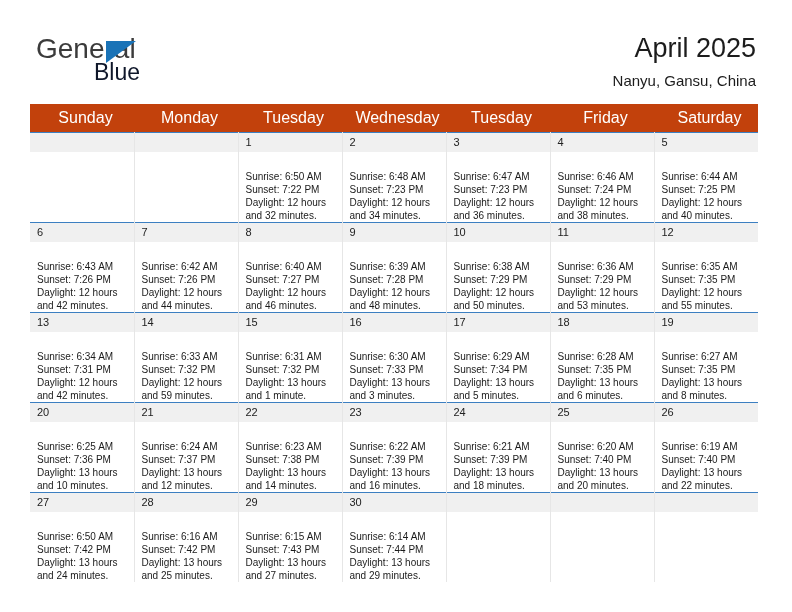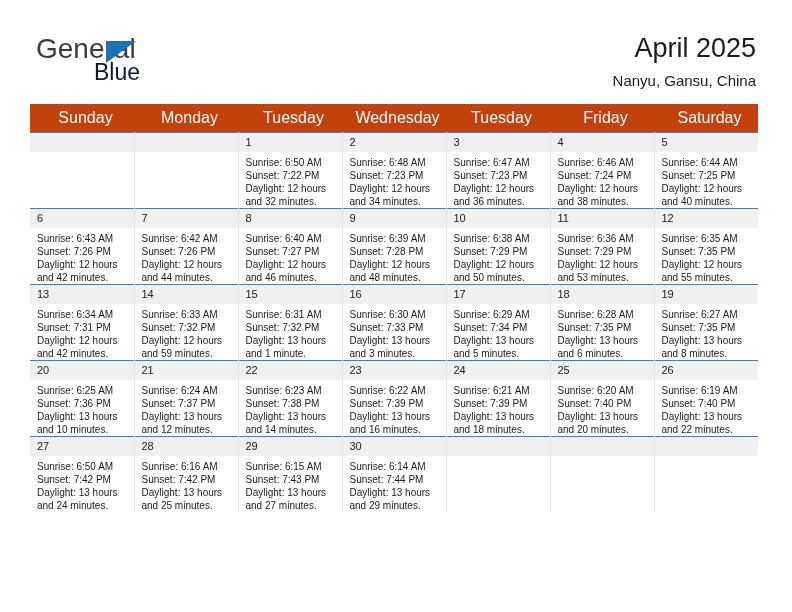--- a/index.html
+++ b/index.html
@@ -81,20 +81,21 @@
     padding:3px 0 3px 7px;
     height:13px;
     line-height:13px;
   }
   .daycell.blank .datenum{color:transparent;}
   .info{
     padding:4px 5px 0 7px;
     font-size:10px;
     line-height:13px;
     color:#1b1b1b;
+    margin-top:14px;
   }
   .info div{white-space:nowrap;}
 </style>
 </head>
 <body>
 
 <div class="page">
 
   <div class="header">
 

